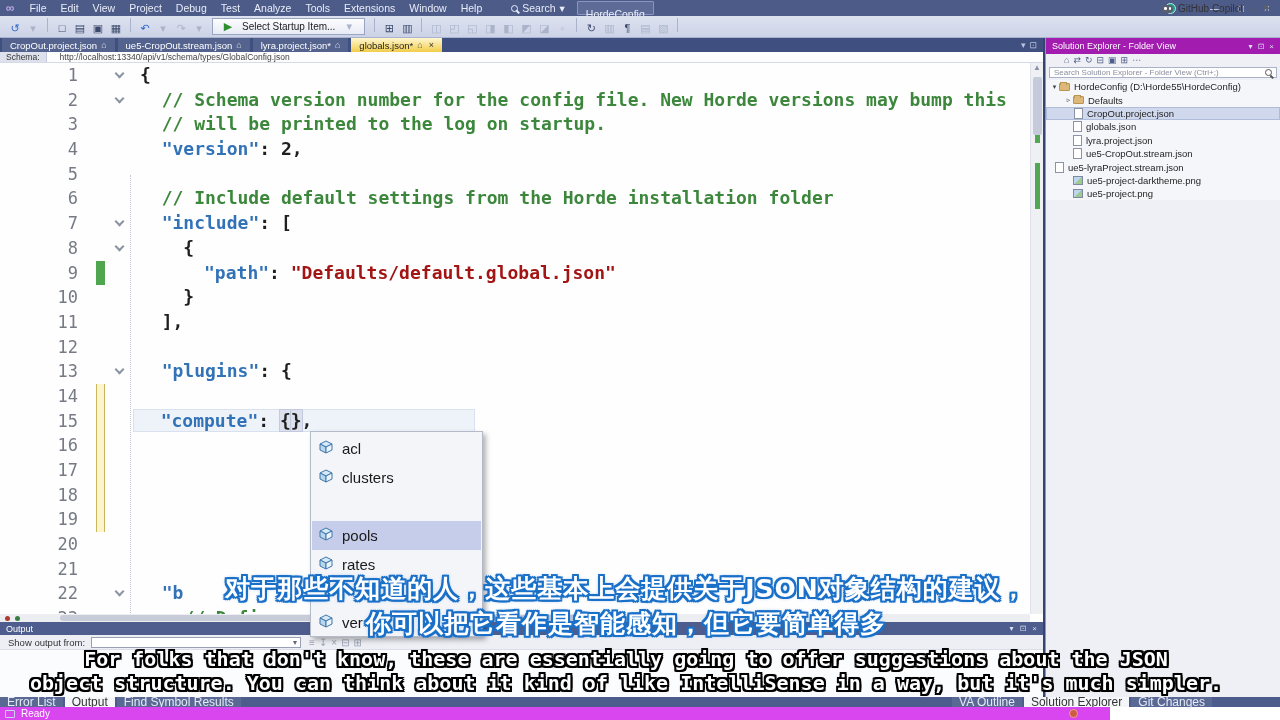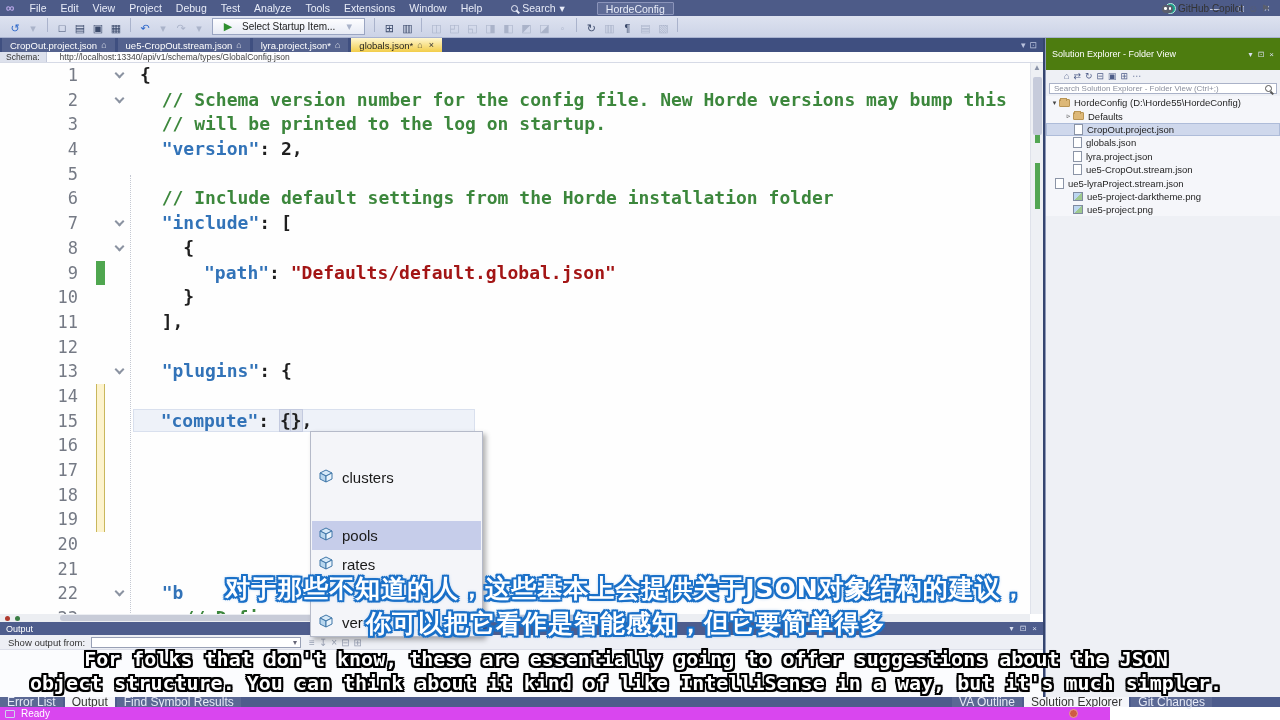--- a/index.html
+++ b/index.html
@@ -8,21 +8,21 @@
        font-family:"Liberation Sans",sans-serif;cursor:default}
 
   
   .titlebar{position:absolute;left:0;top:0;width:1280px;height:16px;background:#4d5b88;
             display:flex;align-items:center;color:#e8ecf8;font-size:10.5px}
   .vs-logo{color:#b9a7e8;font-weight:bold;font-size:12px;margin:0 8px 0 6px}
   .menu-item{padding:1px 7px;white-space:nowrap}
   .menu-search{display:flex;align-items:center;gap:4px;margin-left:14px;padding:0 8px;white-space:nowrap}
   .mag{display:inline-block;width:7px;height:7px;border:1.5px solid currentColor;border-radius:50%;position:relative}
   .mag::after{content:"";position:absolute;width:4px;height:1.5px;background:currentColor;transform:rotate(45deg);right:-3px;bottom:-2px}
-  .sol-badge{margin-left:24px;background:#5e6b96;border:1px solid #8b94ba;padding:0 8px;height:13px;
+  .sol-badge{margin-left:4px;background:#5e6b96;border:1px solid #8b94ba;padding:6px 8px;height:13px;
              line-height:12px;border-radius:1px}
   .tb-spacer{flex:1}
   .avatar{width:11px;height:11px;border-radius:50%;background:#17a189;border:1px solid #bfe7de;margin-right:26px}
   .winbtn{width:26px;text-align:center;font-size:10px;color:#e8ecf8;padding:1px 0}
 
   
   .toolbar{position:absolute;left:0;top:16px;width:1280px;height:22px;
            background:linear-gradient(#dde2f0,#ccd3e6);border-bottom:1px solid #a8b2cf;
            display:flex;align-items:center;padding-left:6px;font-size:12px}
   .tb-ic{display:inline-block;min-width:16px;text-align:center;color:#3b4a6b;margin:0 1px;font-size:11px}
@@ -119,21 +119,21 @@
   .statusbar{position:absolute;left:0;top:707px;width:1110px;height:13px;background:#d946ef;color:#fff;
              display:flex;align-items:center;font-size:10px}
   .st-ic{width:10px;height:8px;border:1px solid #cdd5ec;margin:0 6px 0 5px;border-radius:1px}
   .notif{position:absolute;right:32px;top:2px;width:9px;height:9px;border-radius:50%;background:#cf5b42;
          border:1px solid #e8a294}
 
   
   .sep-v{position:absolute;left:1043px;top:38px;width:2px;height:659px;background:#35456f}
   .sidebar{position:absolute;left:1045px;top:38px;width:235px;height:659px;background:#eef0f5;
            border-left:1px solid #8e99b8}
-  .sb-title{height:15px;background:#4d7c0f;color:#fff;font-size:9px;display:flex;align-items:center;padding:16px 6px}
+  .sb-title{height:15px;background:#a21caf;color:#fff;font-size:9px;display:flex;align-items:center;padding:8px 6px}
   .sb-title .oticons{margin-left:auto;display:flex;gap:5px;font-size:8px;color:#d9dff0}
   .sb-toolbar{height:12px;display:flex;align-items:center;gap:4px;padding:0 0 0 18px;background:#eef0f5;
               color:#4e5d88;font-size:9px}
   .sb-search{margin:1px 3px;height:11px;background:#fff;border:1px solid #aab2c8;display:flex;align-items:center;
              font-size:8px;color:#8a8f9e;padding:0 4px;justify-content:space-between}
   .tree{margin-top:2px;font-size:9.5px;color:#1e1e1e;background:#f5f6fa;height:120px}
   .tree-row{display:flex;align-items:center;height:13.4px;white-space:nowrap;overflow:hidden}
   .tree-row.sel{background:#cfd8ec;border:1px solid #aebcd9}
   .tw-exp{width:9px;font-size:7px;color:#444;text-align:center;flex:0 0 auto}
   .i-folder{width:11px;height:8px;background:#ddb878;border:1px solid #b99554;border-radius:1px;position:relative;margin-right:4px;flex:0 0 auto}
@@ -391,20 +391,30 @@
     <span class="vs-mark" style="top:100px;height:46px"></span>
   </div>
 
   <div class="hscroll">
     <span class="hs-dot" style="background:#b03a2e"></span>
     <span class="hs-dot" style="background:#3a7d44"></span>
     <span class="hs-thumb"></span>
   </div>
 
   <div class="popup" id="popup">
+      <div class="pop-item" style="top: 2px;">
+        <span><svg width="16" height="16" viewBox="0 0 16 16">
+            <g stroke="#3f76a8" stroke-width="1">
+              <polygon points="8,2 14,5 8,8 2,5" fill="#d6e9f8"></polygon>
+              <polygon points="2,5 8,8 8,14 2,11" fill="#b8d6ee"></polygon>
+              <polygon points="14,5 8,8 8,14 14,11" fill="#eaf4fc"></polygon>
+            </g>
+          </svg></span>
+        <span>acl</span>
+      </div>
       <div class="pop-item" style="top: 31px;">
         <span><svg width="16" height="16" viewBox="0 0 16 16">
             <g stroke="#3f76a8" stroke-width="1">
               <polygon points="8,2 14,5 8,8 2,5" fill="#d6e9f8"></polygon>
               <polygon points="2,5 8,8 8,14 2,11" fill="#b8d6ee"></polygon>
               <polygon points="14,5 8,8 8,14 14,11" fill="#eaf4fc"></polygon>
             </g>
           </svg></span>
         <span>clusters</span>
       </div>

